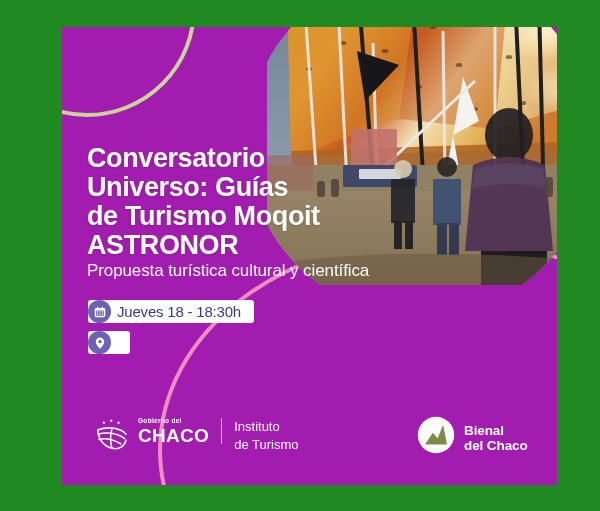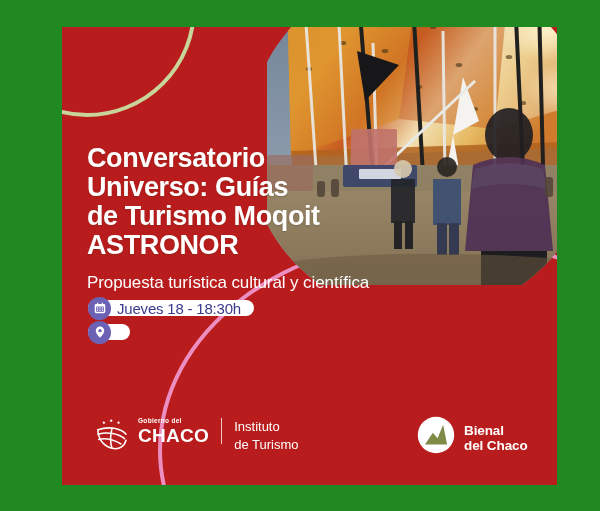--- a/index.html
+++ b/index.html
@@ -17,21 +17,21 @@
     position: relative;
   }
 
   
   #poster-card {
     position: absolute;
     left: 62px;
     top: 27px;
     width: 495px;
     height: 458px;
-    background: #b91c1c;
+    background: #a21caf;
     overflow: hidden;
   }
 
   
   #deco-arc-topleft {
     position: absolute;
     left: -84px;
     top: -128px;
     width: 218px;
     height: 218px;
@@ -82,21 +82,20 @@
   #poster-title {
     color: #ffffff;
     font-size: 27px;
     line-height: 1.08;
     font-weight: bold;
     letter-spacing: -0.4px;
     white-space: pre-line;
     text-shadow: 0 1px 2px rgba(50,60,25,0.25);
   }
   #poster-subtitle {
-    margin-top: 12px;
     color: #ffffff;
     font-size: 17px;
     font-weight: normal;
     letter-spacing: -0.1px;
   }
 
   
   #info-chips {
     position: absolute;
     left: 26px;
@@ -106,22 +105,22 @@
   .chip-row {
     display: flex;
     align-items: center;
     margin-bottom: 8px;
     gap: 14px;
   }
   .chip {
     display: inline-flex;
     align-items: center;
     background: #ffffff;
-    height: 16px;
-    border-radius: 9px;
+    height: 23px;
+    border-radius: 3px;
     padding-right: 13px;
     position: relative;
   }
   .chip-icon {
     width: 23px;
     height: 23px;
     border-radius: 50%;
     background: #6b62b6;
     display: inline-flex;
     align-items: center;

